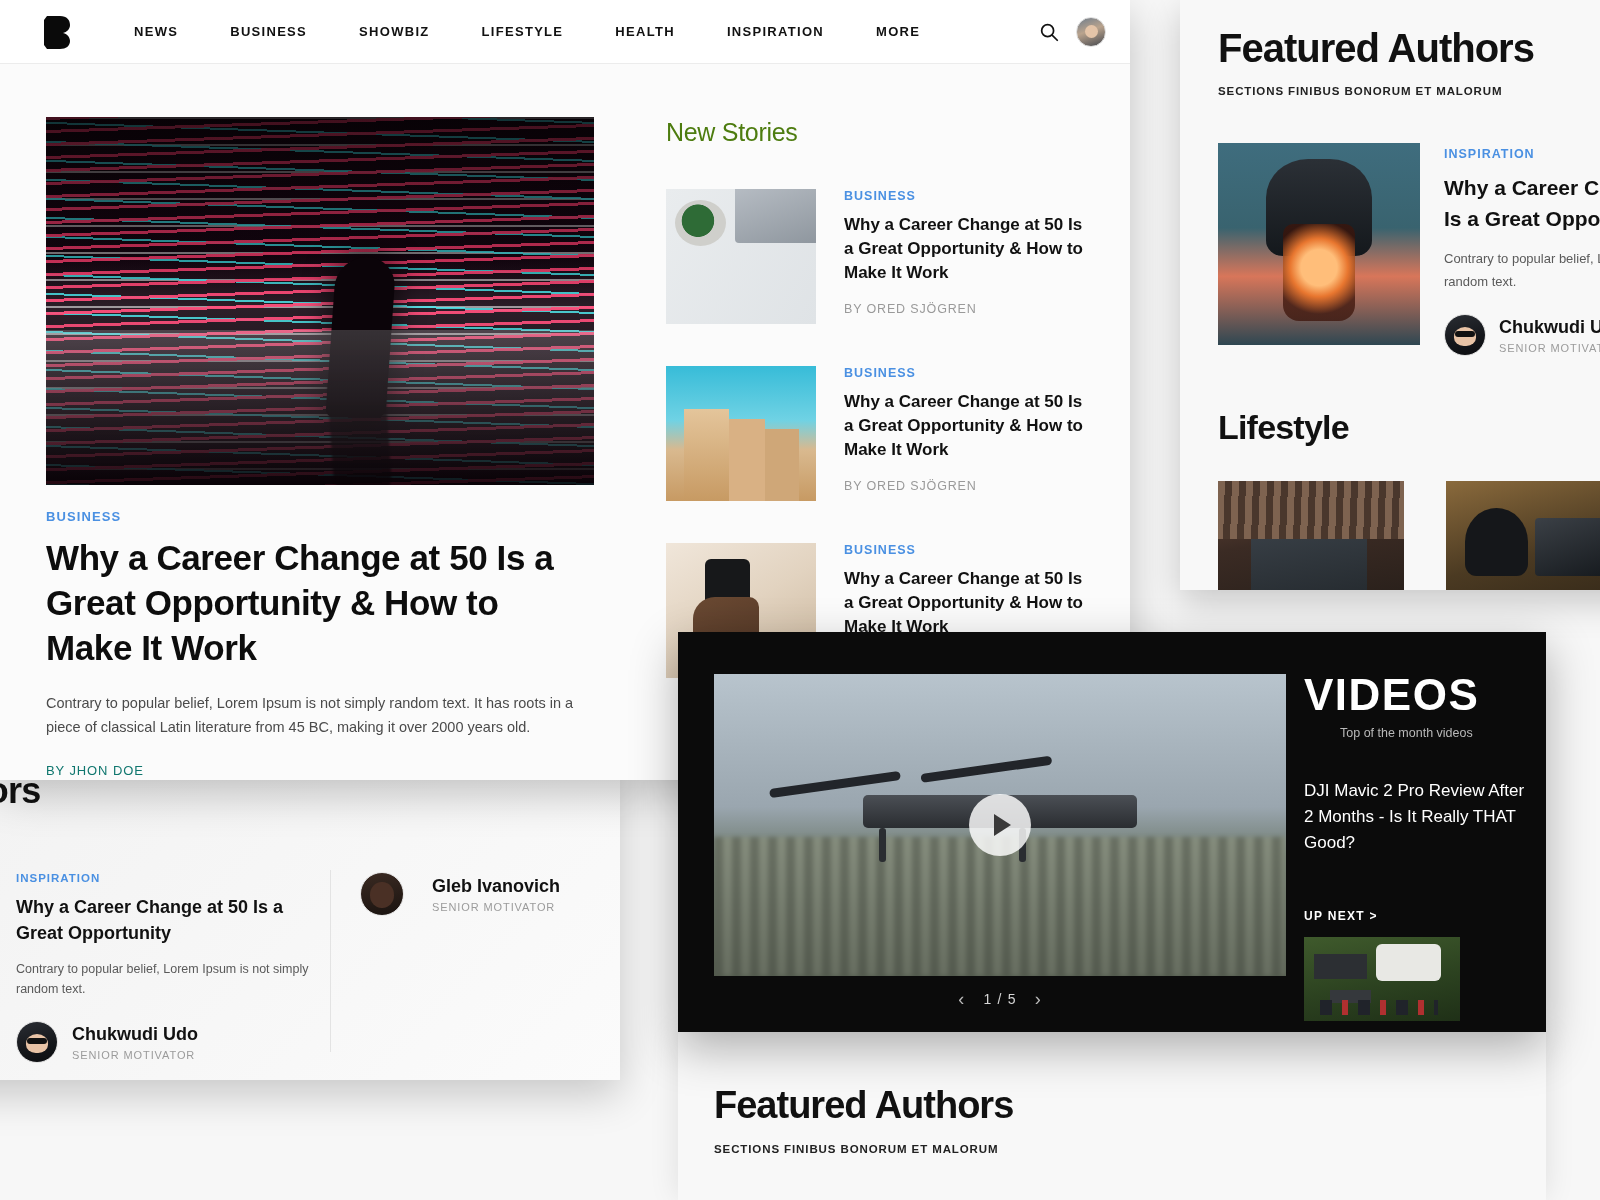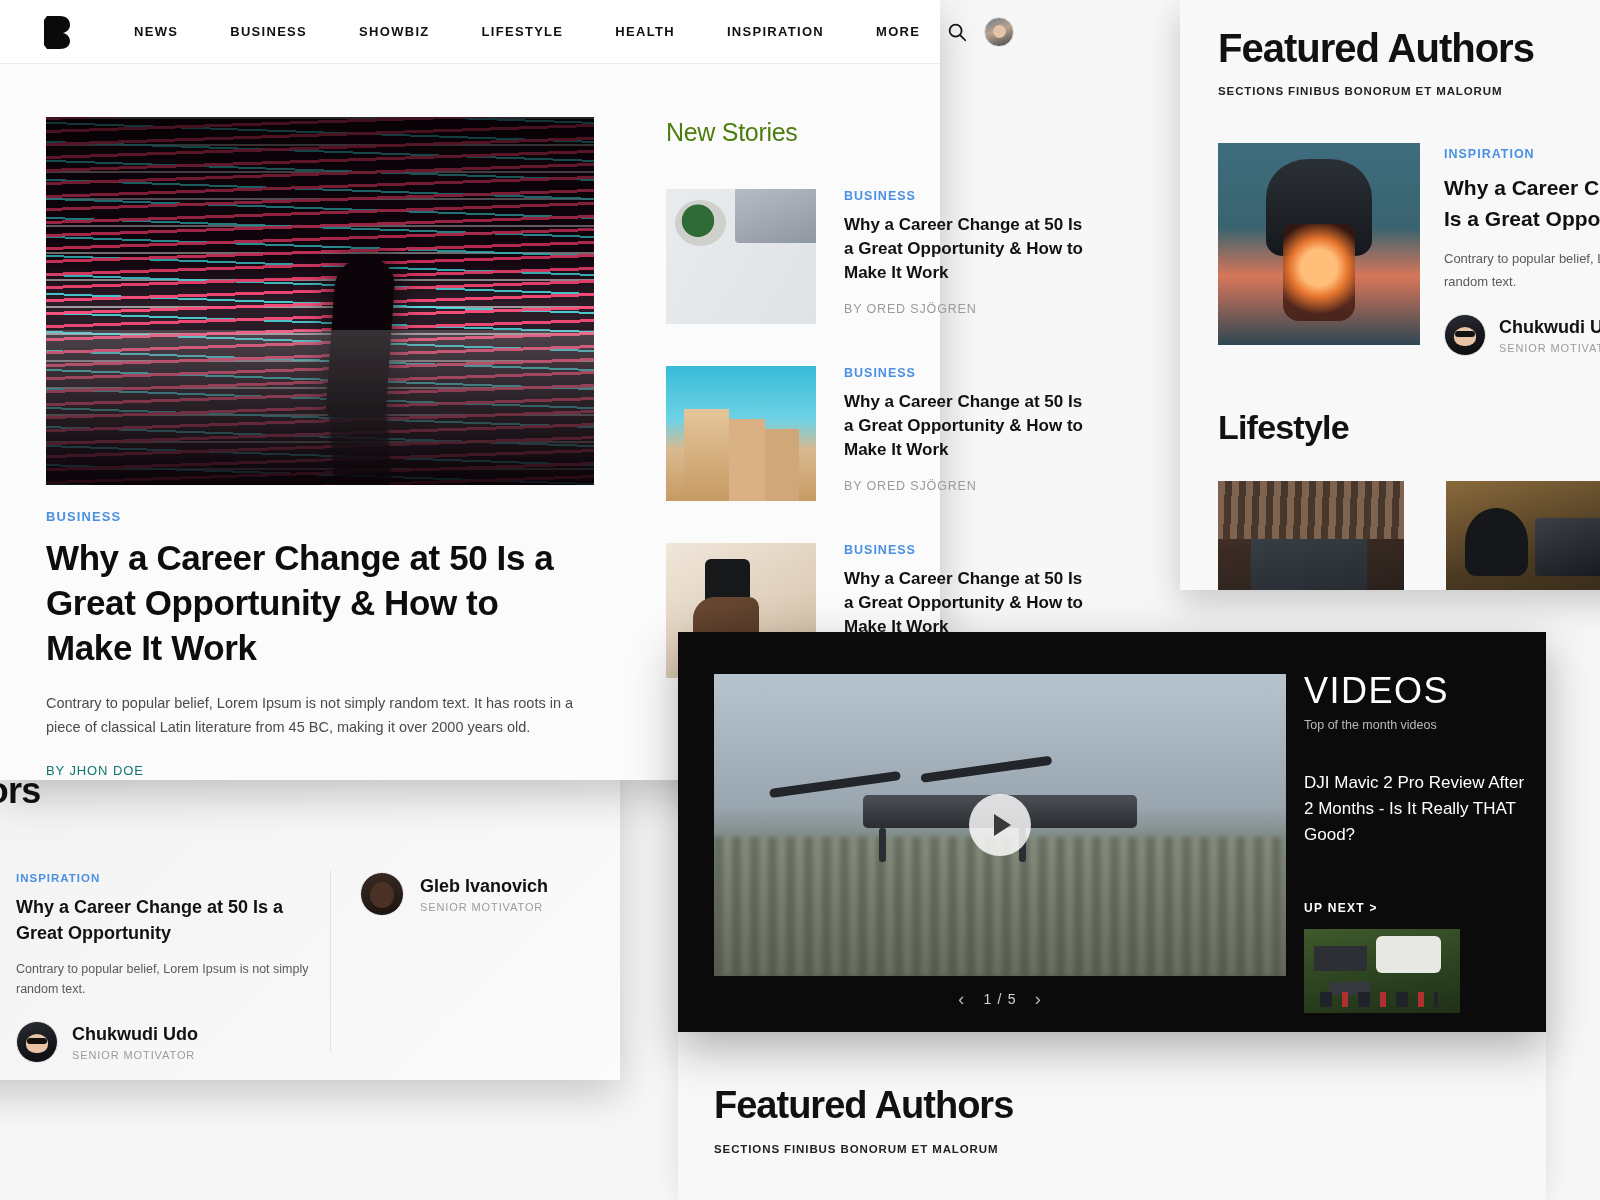--- a/index.html
+++ b/index.html
@@ -6,21 +6,21 @@
   html,body { width:1600px; height:1200px; overflow:hidden; }
   body {
     font-family:"Liberation Sans", sans-serif;
     background:#f7f7f7;
     position:relative;
   }
   .panel { position:absolute; background:#fafafa; }
 
   
   #main-window {
-    left:0; top:0; width:940px; height:780px;
+    left:0; top:0; width:1130px; height:780px;
     background:#fbfbfb;
     box-shadow:0 14px 40px rgba(0,0,0,0.22);
     z-index:40;
   }
   #navbar {
     height:64px; background:#fff;
     display:flex; align-items:center;
     border-bottom:1px solid #ececec;
     padding:0 24px 0 44px;
   }
@@ -256,22 +256,22 @@
     border-left:17px solid #3a3a3a;
     border-top:11px solid transparent; border-bottom:11px solid transparent;
   }
   #video-pager {
     position:absolute; left:36px; top:358px; width:572px;
     display:flex; align-items:center; justify-content:center; gap:18px;
     color:#d6d6d6; font-size:14px; letter-spacing:1.2px;
   }
   .chev { color:#bdbdbd; font-size:18px; line-height:1; }
   #videos-side { position:absolute; left:626px; top:38px; width:230px; }
-  #videos-head { font-size:36px; font-weight:normal; color:#fff; letter-spacing:1.5px; }
-  #videos-sub { font-size:12.5px; color:#b9b9b9; margin-top:6px; }
+  #videos-head { font-size:44px; font-weight:bold; color:#fff; letter-spacing:1.5px; }
+  #videos-sub { font-size:12.5px; color:#b9b9b9; margin-top:6px;margin-left:36px; }
   #video-title { font-size:17px; line-height:1.52; color:#fff; margin-top:38px; }
   #upnext { font-size:12px; font-weight:bold; letter-spacing:1.3px; color:#fff; margin-top:54px; }
   #upnext-thumb {
     width:156px; height:84px; margin-top:14px; position:relative; overflow:hidden;
     background:linear-gradient(170deg,#3f5a2c 0%,#2c4220 55%,#1f3017 100%);
   }
   #upnext-thumb::before{
     content:""; position:absolute; left:46%; top:8%; width:42%; height:44%;
     background:#e8e8e4; border-radius:6px;
     box-shadow:-68px 4px 0 -6px #2c2f33, -58px 34px 0 -12px #35383c;
@@ -292,21 +292,21 @@
     position:absolute; left:-12px; top:10px;
     font-size:36px; font-weight:bold; color:#111; letter-spacing:-.8px;
   }
   #bl-left { position:absolute; left:96px; top:112px; width:300px; }
   #bl-divider { position:absolute; left:410px; top:110px; width:1px; height:182px; background:#e3e3e3; }
   #bl-right { position:absolute; left:440px; top:112px; width:250px; }
   .bl-cat { color:#4a90e2; font-size:11.5px; font-weight:bold; letter-spacing:1px; }
   .bl-title { font-size:18px; font-weight:bold; line-height:1.42; color:#111; margin-top:11px; }
   .bl-ex { font-size:12.5px; line-height:1.6; color:#5a5a5a; margin-top:13px; }
   .bl-auth { display:flex; align-items:center; gap:14px; margin-top:22px; }
-  .list-auth { display:flex; align-items:center; gap:16px; margin-bottom:28px; }
+  .list-auth { display:flex; align-items:center; gap:28px; margin-bottom:28px; }
   .list-auth:last-child { margin-bottom:0; }
   .av-l { width:44px; height:44px; border-radius:50%; flex:none; border:1px solid #e6e6e6; overflow:hidden; position:relative; }
   .av-gleb { background:linear-gradient(170deg,#3a2a22 0%,#1a1310 100%); }
   .av-gleb::before{ content:""; position:absolute; left:50%; top:22%; width:24px; height:26px; margin-left:-12px; border-radius:48%; background:#4a3025; }
   .av-evelyn { background:linear-gradient(170deg,#f3e4d6 0%,#d6bba4 100%); }
   .av-evelyn::before{ content:""; position:absolute; left:50%; top:18%; width:25px; height:25px; margin-left:-12.5px; border-radius:50%; background:#f0d3bb; }
   .av-evelyn::after{ content:""; position:absolute; left:50%; top:10%; width:33px; height:22px; margin-left:-16.5px; border-radius:50% 50% 30% 30%; background:#b5764a; }
   .av-laura { background:linear-gradient(170deg,#c6d4de 0%,#8fa3b2 100%); }
   .av-laura::before{ content:""; position:absolute; left:50%; top:26%; width:23px; height:24px; margin-left:-11.5px; border-radius:50%; background:#f1d6bd; }
   .av-laura::after{ content:""; position:absolute; left:50%; top:4%; width:30px; height:16px; margin-left:-15px; border-radius:50% 50% 20% 20%; background:#2e3338; }

